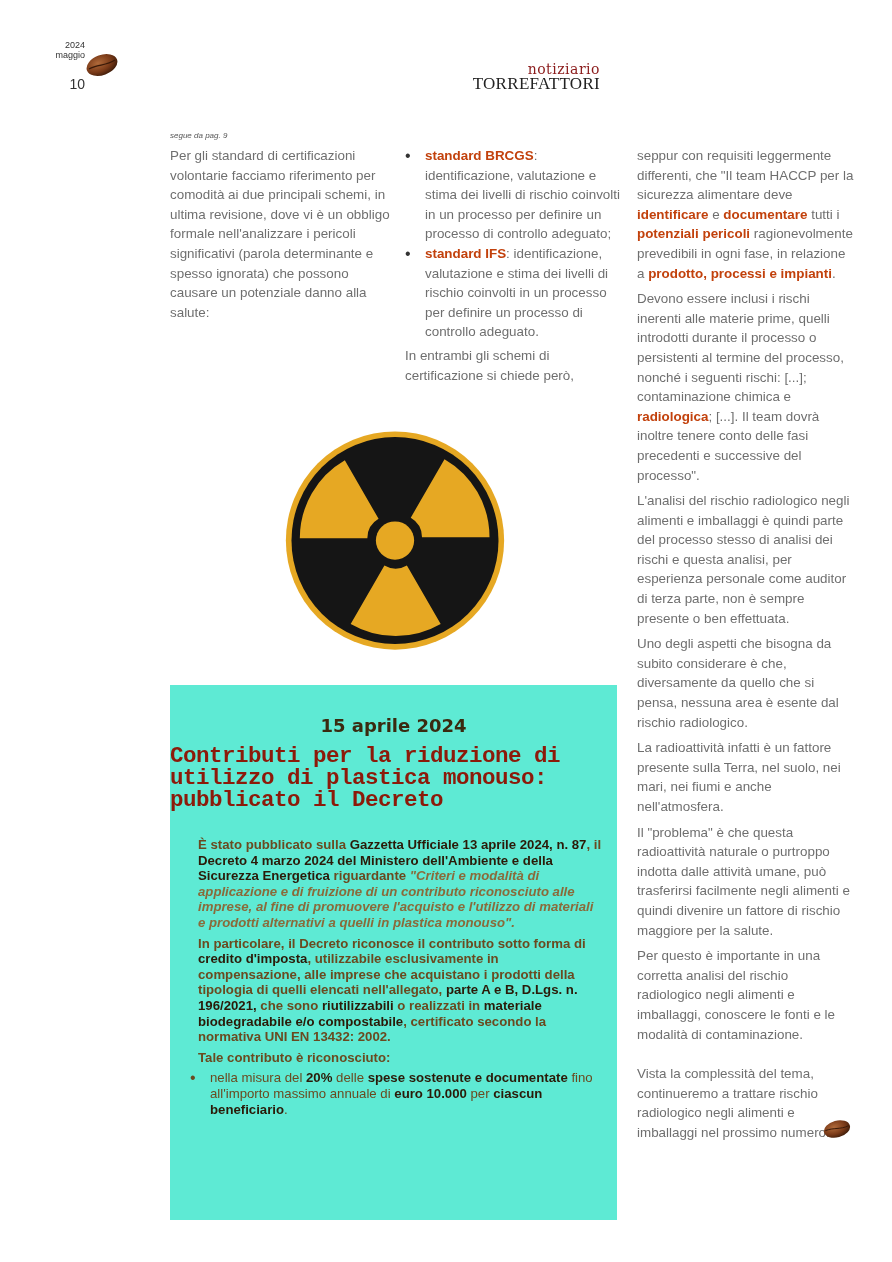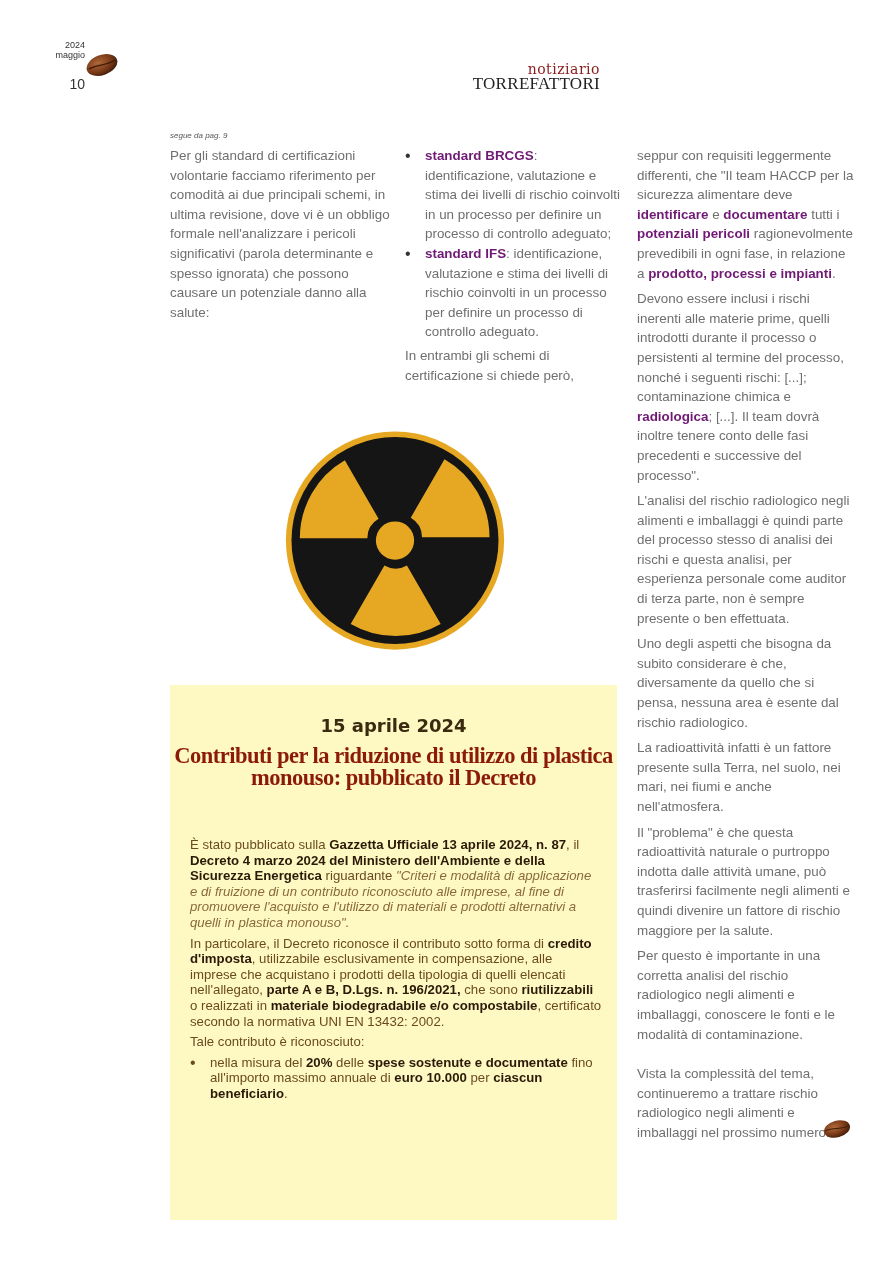--- a/index.html
+++ b/index.html
@@ -11,38 +11,38 @@
     #hdr-date { left:40px; top:40px; width:45px; text-align:right; font-size:9px; line-height:10px; color:#333; }
     #hdr-pagenum { left:55px; top:76px; width:30px; text-align:right; font-size:14px; color:#333; }
     #hdr-bean { left:84px; top:52px; width:36px; height:26px; }
     #logo { left:420px; top:38px; width:180px; text-align:right;margin-top:24px; }
     #logo-top { font-family:"DejaVu Serif", serif; font-size:14px; line-height:14px; color:#8b1b1b; letter-spacing:0.5px; }
     #logo-main { font-family:"Liberation Serif", serif; font-size:17px; line-height:16px; color:#222; letter-spacing:0.3px; }
 
     
     .col { font-size:13.4px; line-height:19.6px; color:#6f6f6f; }
     .col p { margin:0 0 6px 0; }
-    .col b { color:#701a75; font-weight:bold; }
+    .col b { color:#c2410c; font-weight:bold; }
     #col1 { left:170px; top:146px; width:225px; }
     #col1-kicker { left:170px; top:131px; font-size:8px; font-style:italic; color:#555; }
     #col2 { left:405px; top:146px; width:215px; }
     #col3 { left:637px; top:146px; width:218px; }
     ul.bul { list-style:none; margin:0; padding:0; }
     ul.bul li { position:relative; padding-left:20px; margin-bottom:0; }
     ul.bul li::before { content:"•"; position:absolute; left:0; top:0; color:#333; font-size:16px; }
 
     
     #radiation { left:270px; top:428px; width:250px; height:225px; }
 
     
     #box { left:170px; top:685px; width:447px; height:535px; background:#fd9f29; }
     #box-date { position:absolute; left:0; top:30px; width:100%; text-align:center; font-size:18px; font-weight:bold; color:#3a2a10; font-family:"DejaVu Sans", sans-serif; }
-    #box-title { position:absolute; left:0; top:60px; width:100%; text-align:center; font-size:22.5px; line-height:22px; font-weight:bold; color:#8c1a0a; font-family:Liberation Serif, serif; letter-spacing:-0.5px; }
+    #box-title { position:absolute; left:0; top:60px; width:100%; text-align:left; font-size:22.5px; line-height:22px; font-weight:bold; color:#8c1a0a; font-family:Liberation Mono, monospace; letter-spacing:-0.5px; }
     #box-body { position:absolute; left:20px; top:152px; width:412px; font-size:13.2px; line-height:15.6px; color:#6a4a20; }
-    #box-body p { margin:0 0 5px 0; }
+    #box-body p { margin:0 0 5px 8px;font-weight:bold; }
     #box-body b { color:#2b1a08; }
     #box-body i { color:#8a6a3a; }
     #box-body ul.bul li::before { color:#6a4a20; }
     #box-body ul.bul li { margin-bottom:4px; }
 
     #bean2 { left:822px; top:1118px; width:30px; height:22px; }
   </style>
 </head>
 <body>
 
@@ -103,21 +103,21 @@
 
     <path id="blade" d="M 10.0 -17.3 L 40 -69.3 A 80 80 0 0 1 80 0 L 20 0 A 20 20 0 0 0 10.0 -17.3 Z" transform="translate(4,-3)"></path>
     <path d="M 10.0 -17.3 L 40 -69.3 A 80 80 0 0 1 80 0 L 20 0 A 20 20 0 0 0 10.0 -17.3 Z" transform="rotate(120) translate(4,-3)"></path>
     <path d="M 10.0 -17.3 L 40 -69.3 A 80 80 0 0 1 80 0 L 20 0 A 20 20 0 0 0 10.0 -17.3 Z" transform="rotate(240) translate(4,-3)"></path>
   </g>
   <g transform="rotate(-30)">
   </g>
   <circle cx="0" cy="0" r="17" fill="#e6a823"></circle>
 </svg>
 
-<div id="box" class="abs" style="background: #fef9c3;">
+<div id="box" class="abs" style="background: #5eead4;">
   <div id="box-date">15 aprile 2024</div>
   <div id="box-title" style="color: rgb(140, 26, 10);">Contributi per la riduzione di utilizzo di plastica monouso: pubblicato il Decreto</div>
   <div id="box-body">
     <p><span>È stato pubblicato sulla </span><b>Gazzetta Ufficiale 13 aprile 2024, n. 87</b><span>, il </span><b>Decreto 4 marzo 2024 del Ministero dell'Ambiente e della Sicurezza Energetica</b><span> riguardante </span><i>"Criteri e modalità di applicazione e di fruizione di un contributo riconosciuto alle imprese, al fine di promuovere l'acquisto e l'utilizzo di materiali e prodotti alternativi a quelli in plastica monouso".</i></p>
     <p><span>In particolare, il Decreto riconosce il contributo sotto forma di </span><b>credito d'imposta</b><span>, utilizzabile esclusivamente in compensazione, alle imprese che acquistano i prodotti della tipologia di quelli elencati nell'allegato, </span><b>parte A e B, D.Lgs. n. 196/2021,</b><span> che sono </span><b>riutilizzabili</b><span> o realizzati in </span><b>materiale biodegradabile e/o compostabile</b><span>, certificato secondo la normativa UNI EN 13432: 2002.</span></p>
     <p>Tale contributo è riconosciuto:</p>
     <ul class="bul">
       <li><span>nella misura del </span><b>20%</b><span> delle </span><b>spese sostenute e documentate</b><span> fino all'importo massimo annuale di </span><b>euro 10.000</b><span> per </span><b>ciascun beneficiario</b><span>.</span></li>
     </ul>
   </div>

